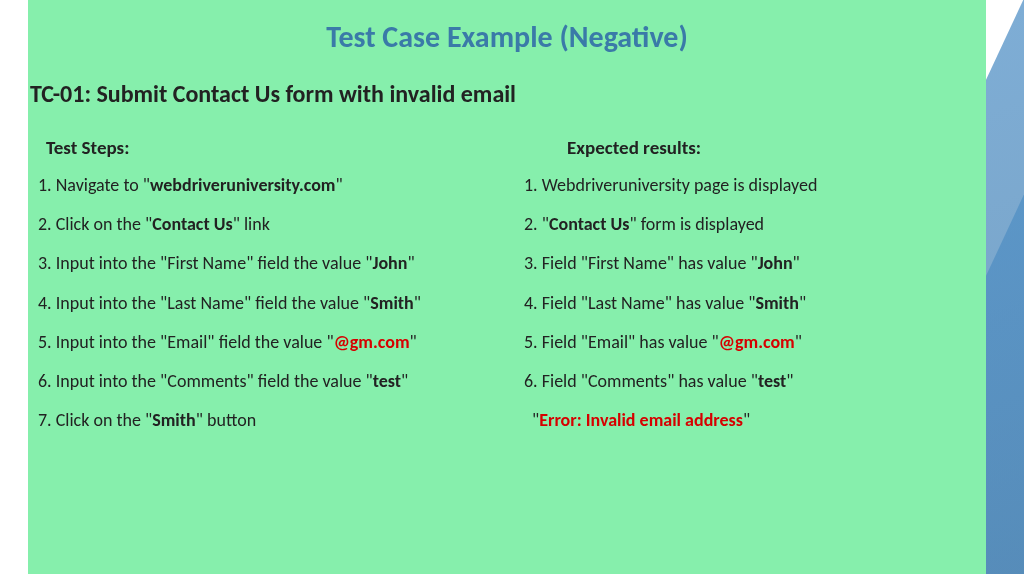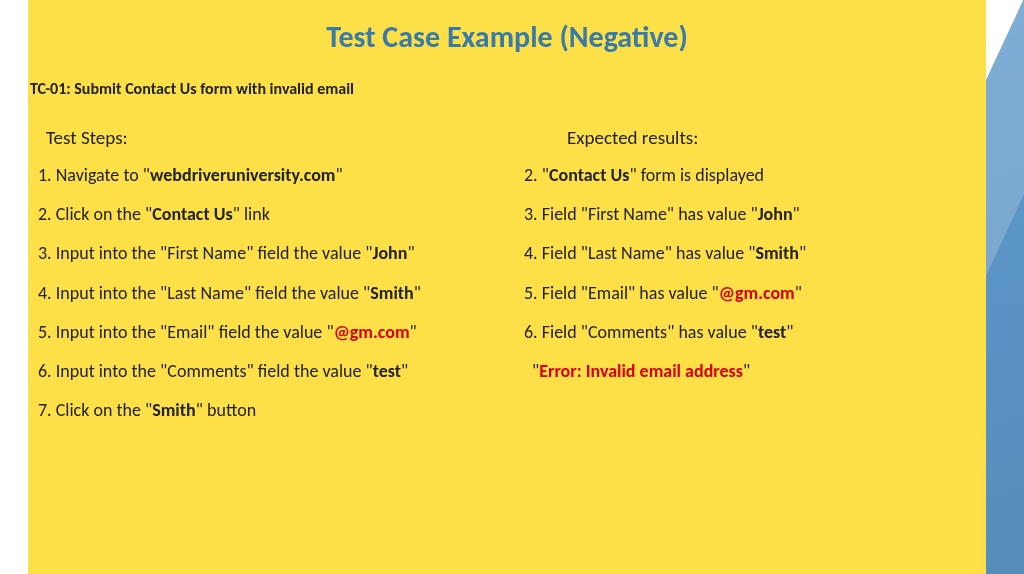--- a/index.html
+++ b/index.html
@@ -31,53 +31,53 @@
     background: linear-gradient(135deg, #3a8fd6 0%, #2a7bc0 100%);
     transform: rotate(25deg);
     right: -320px;
     top: -80px;
     z-index: 0;
     opacity: 0.4;
   }
   .content {
     position: relative;
     z-index: 2;
-    background: #fde047;
+    background: #86efac;
     margin: 0 38px 0 28px;
     height: 100%;
     box-sizing: border-box;
   }
   .title {
     text-align: center;
     font-size: 30px;
     font-weight: bold;
     color: #3a7aa8;
     padding-top: 18px;
     margin: 0;
   }
   .subtitle {
-    font-size: 16px;
+    font-size: 24px;
     font-weight: bold;
     color: #222;
     margin: 24px 0 0 0;
     padding-left: 2px;
   }
   .columns {
     display: flex;
     margin-top: 28px;
     gap: 24px;
   }
   .col {
     flex: 1;
   }
   .col-left { padding-left: 10px; }
   .col-right { padding-left: 0px; }
   .col-header {
     font-size: 19px;
-    font-weight: normal;
+    font-weight: bold;
     margin-bottom: 14px;
     color: #222;
   }
   .col-left .col-header { padding-left: 8px; }
   .col-right .col-header { padding-left: 6px; margin-left: 37px; }
   .row {
     font-size: 18px;
     line-height: 1.4;
     margin-bottom: 14px;
     color: #222;
@@ -120,20 +120,21 @@
         <span>6. Input into the "Comments" field the value "</span><span class="b">test</span><span>"</span>
       </div>
       <div class="row">
         <span>7. Click on the "</span><span class="b">Smith</span><span>" button</span>
       </div>
     </div>
 
     <div class="col col-right">
       <div class="col-header">Expected results:</div>
 
+      <div class="row">1. Webdriveruniversity page is displayed</div>
       <div class="row">
         <span>2. "</span><span class="b">Contact Us</span><span>" form is displayed</span>
       </div>
       <div class="row">
         <span>3. Field "First Name" has value "</span><span class="b">John</span><span>"</span>
       </div>
       <div class="row">
         <span>4. Field "Last Name" has value "</span><span class="b">Smith</span><span>"</span>
       </div>
       <div class="row">

